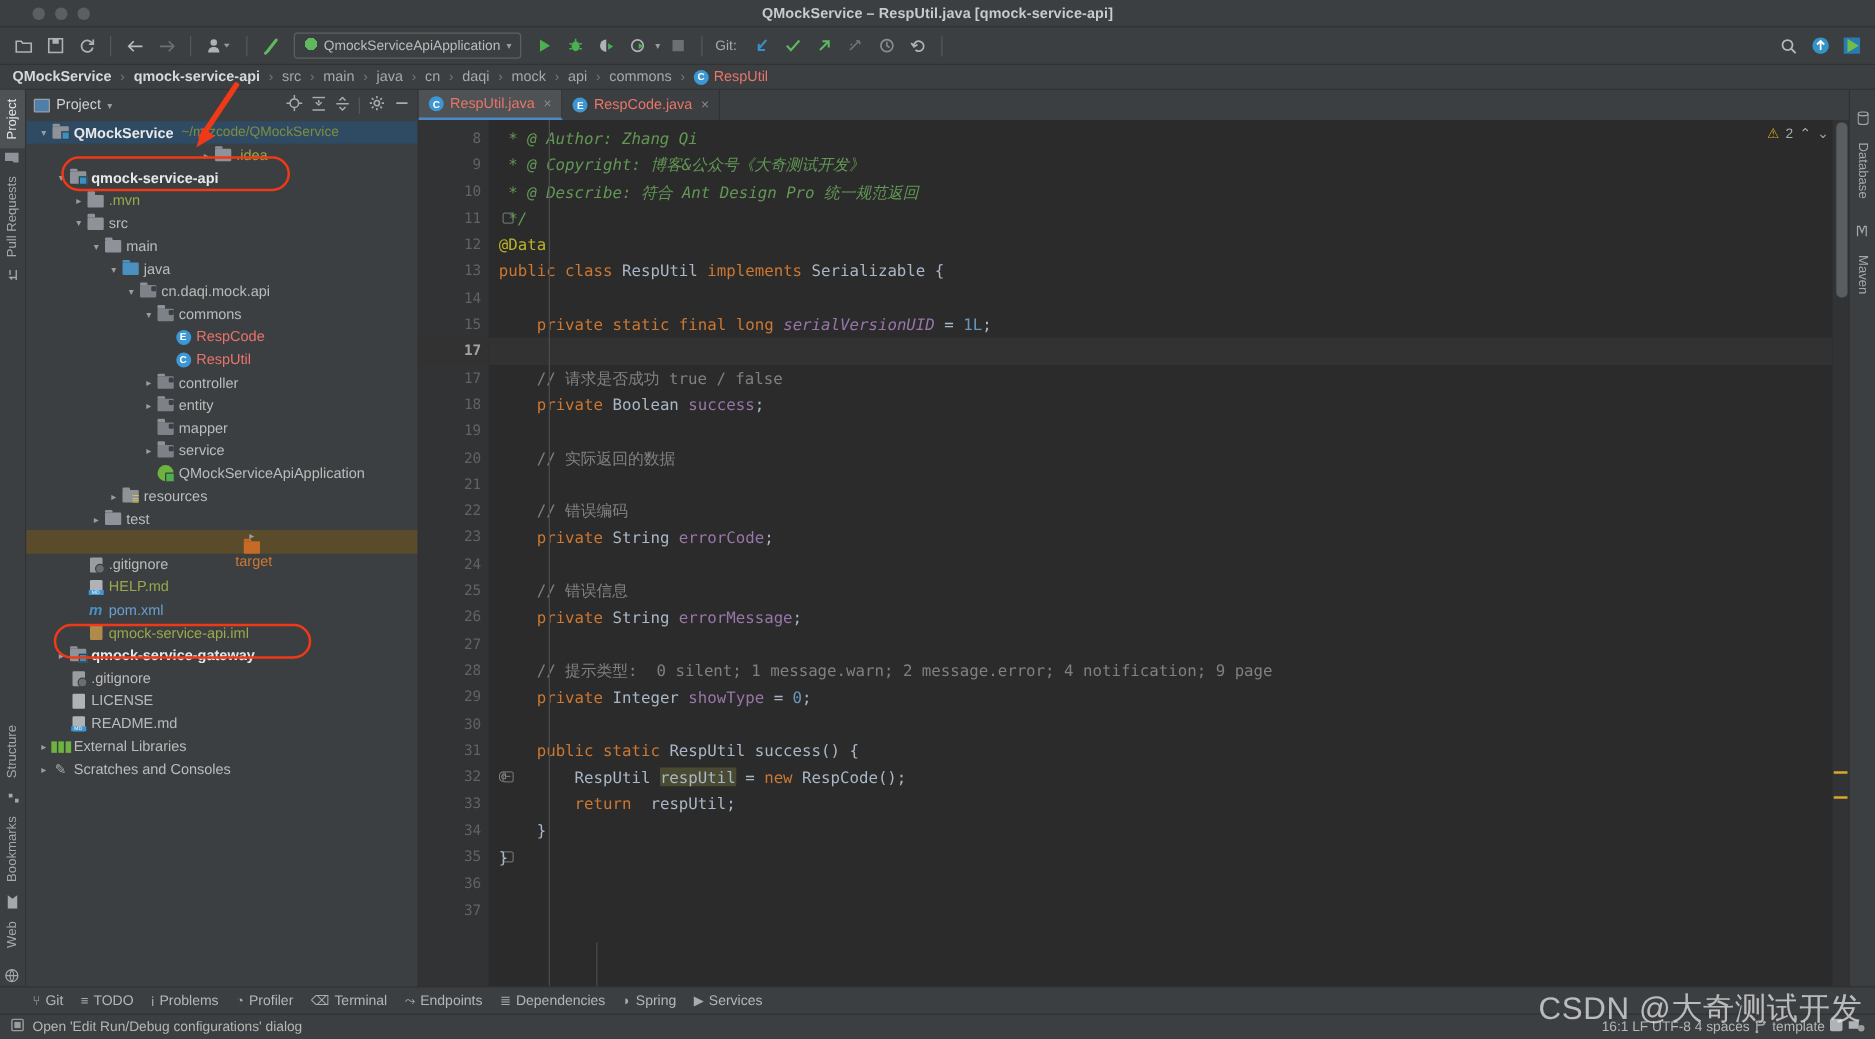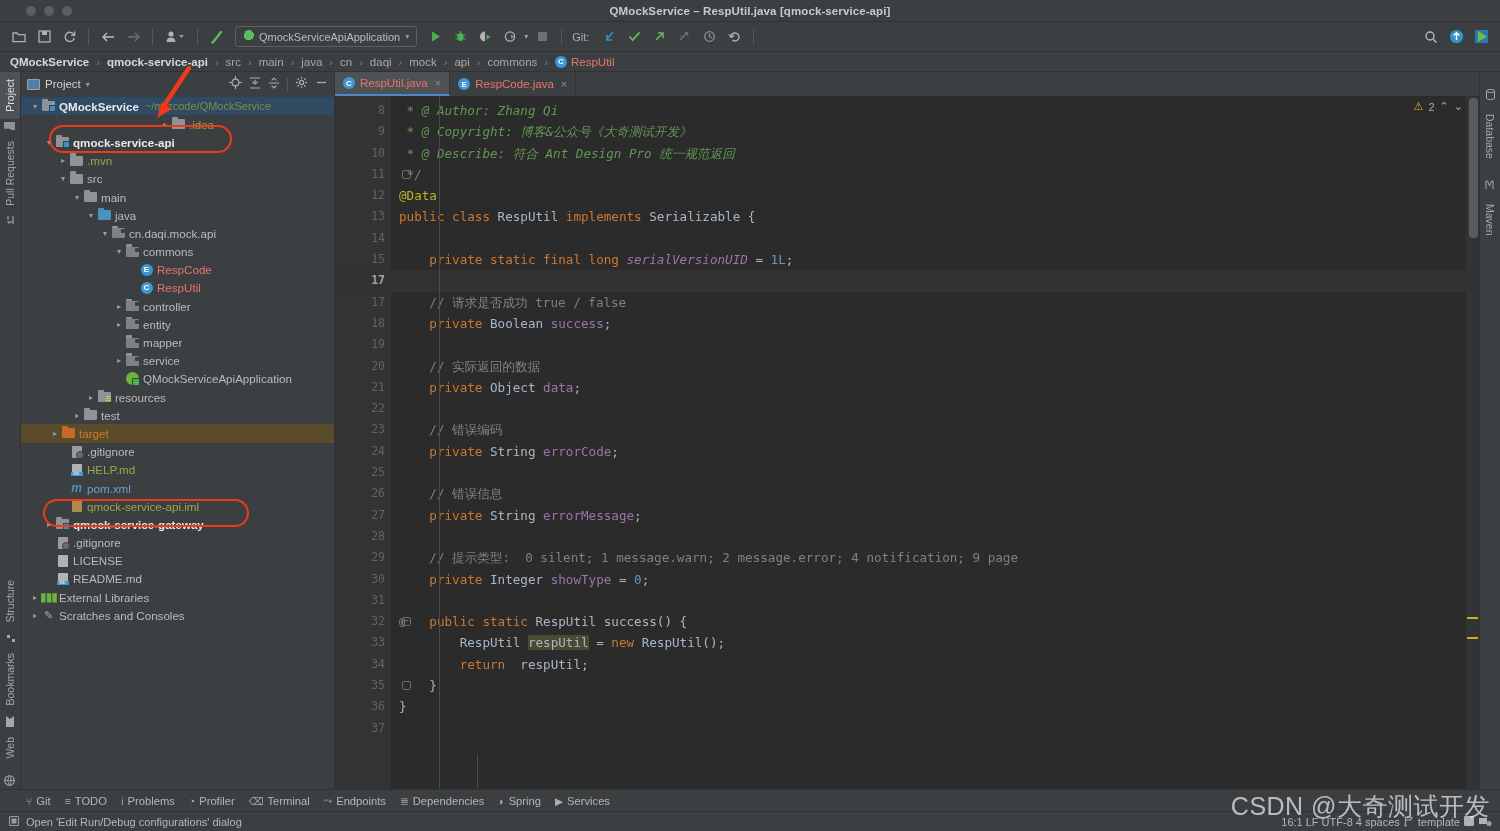--- a/index.html
+++ b/index.html
@@ -652,21 +652,21 @@
             </span>
             <span class="lbl">resources</span>
           </div>
           <div class="row" style="padding-left: 50px;">
             <span class="arrow closed"></span>
             <span class="ico">
               <span class="fo"></span>
             </span>
             <span class="lbl">test</span>
           </div>
-          <div class="row target-hl" style="padding-left: 28px;">
+          <div class="row target-hl" style="padding-left: 52px; flex-direction: column;">
             <span class="arrow closed"></span>
             <span class="ico">
               <span class="fo excl"></span>
             </span>
             <span class="lbl orange">target</span>
           </div>
           <div class="row" style="padding-left: 36px;">
             <span class="arrow"></span>
             <span class="ico">
               <span class="filedoc git"></span>
@@ -802,33 +802,32 @@
             <div class="cline"><span class="jd"> */</span></div>
             <div class="cline"><span class="ann">@Data</span></div>
             <div class="cline"><span class="kw">public</span><span> </span><span class="kw">class</span><span class="typ"> RespUtil </span><span class="kw">implements</span><span class="typ"> Serializable {</span></div>
             <div class="cline">&nbsp;</div>
             <div class="cline"><span>    </span><span class="kw">private static final</span><span> </span><span class="kw">long</span><span> </span><span class="fldi">serialVersionUID</span><span class="typ"> = </span><span class="num">1L</span><span class="typ">;</span></div>
             <div class="cline cur">&nbsp;</div>
             <div class="cline"><span class="cmt">    // 请求是否成功 true / false</span></div>
             <div class="cline"><span>    </span><span class="kw">private</span><span class="typ"> Boolean </span><span class="fld">success</span><span class="typ">;</span></div>
             <div class="cline">&nbsp;</div>
             <div class="cline"><span class="cmt">    // 实际返回的数据</span></div>
-            <div class="cline"><span>    </span><span class="kw">private</span><span class="typ"> Object </span><span class="fld">data</span><span class="typ">;</span></div>
             <div class="cline">&nbsp;</div>
             <div class="cline"><span class="cmt">    // 错误编码</span></div>
             <div class="cline"><span>    </span><span class="kw">private</span><span class="typ"> String </span><span class="fld">errorCode</span><span class="typ">;</span></div>
             <div class="cline">&nbsp;</div>
             <div class="cline"><span class="cmt">    // 错误信息</span></div>
             <div class="cline"><span>    </span><span class="kw">private</span><span class="typ"> String </span><span class="fld">errorMessage</span><span class="typ">;</span></div>
             <div class="cline">&nbsp;</div>
             <div class="cline"><span class="cmt">    // 提示类型:  0 silent; 1 message.warn; 2 message.error; 4 notification; 9 page</span></div>
             <div class="cline"><span>    </span><span class="kw">private</span><span class="typ"> Integer </span><span class="fld">showType</span><span class="typ"> = </span><span class="num">0</span><span class="typ">;</span></div>
             <div class="cline">&nbsp;</div>
             <div class="cline"><span>    </span><span class="kw">public static</span><span class="typ"> RespUtil </span><span class="mth">success</span><span class="typ">() {</span></div>
-            <div class="cline"><span class="typ">        RespUtil </span><span class="hl">respUtil</span><span class="typ"> = </span><span class="kw">new</span><span class="typ"> RespUtil();</span></div>
+            <div class="cline"><span class="typ">        RespUtil </span><span class="hl">respUtil</span><span class="typ"> = </span><span class="kw">new</span><span class="typ"> RespCode();</span></div>
             <div class="cline"><span>        </span><span class="kw">return</span><span class="typ">  respUtil;</span></div>
             <div class="cline"><span class="typ">    }</span></div>
             <div class="cline"><span class="typ">}</span></div>
             <div class="cline">&nbsp;</div>
           </div>
 
         <div class="insp">
           <span class="warn-tri">⚠</span>
           <span>2</span>
           <span>⌃</span>

